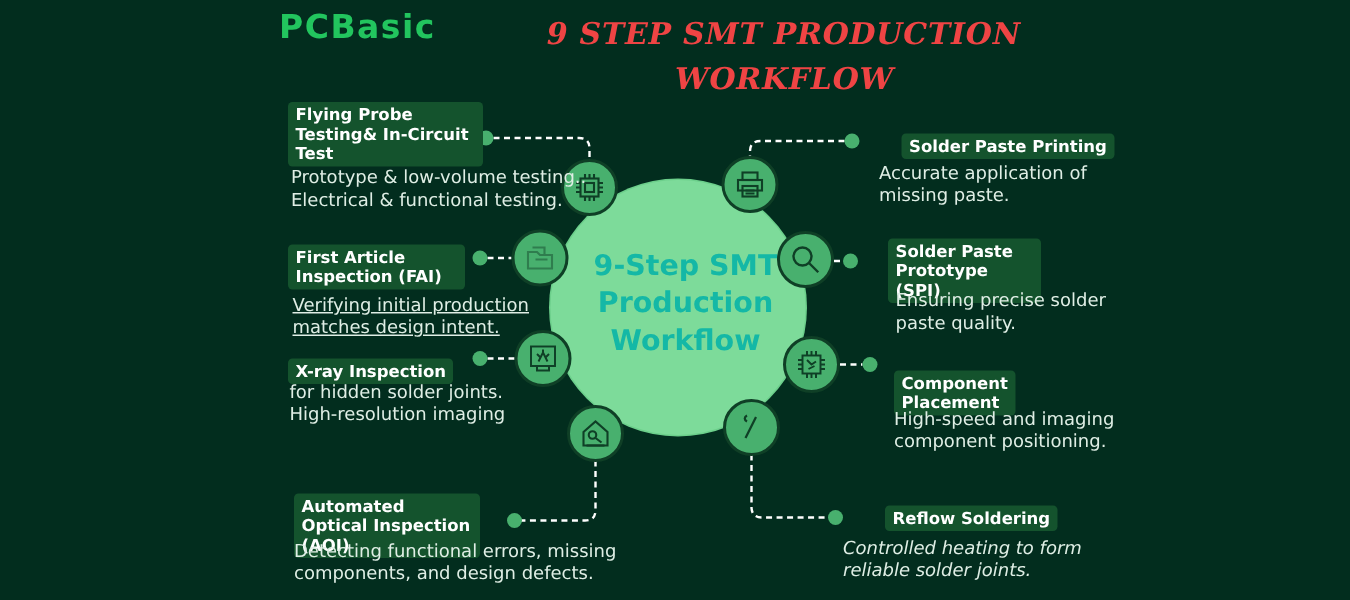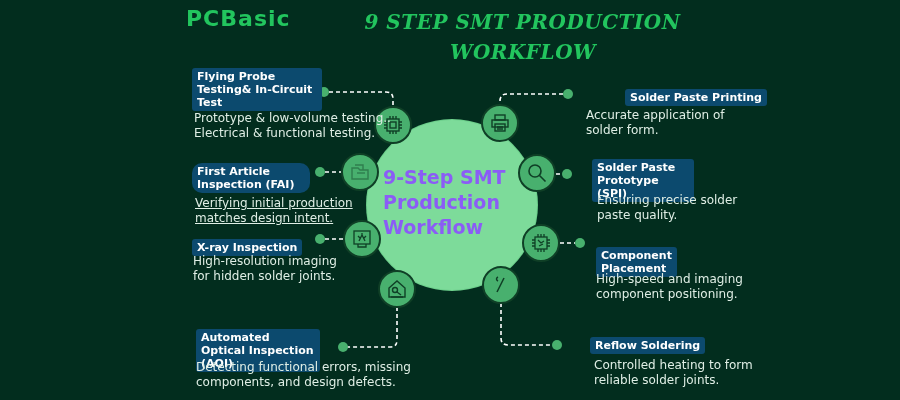--- a/index.html
+++ b/index.html
@@ -1,25 +1,25 @@
 <!DOCTYPE html>
 <html><head>
   <meta charset="utf-8">
   <style>
     html, body { margin: 0; padding: 0; }
     body { width: 900px; height: 400px; background: #022d1e; overflow: hidden; position: relative; font-family: "DejaVu Sans", sans-serif; }
     .abs { position: absolute; }
     .logo { left: 186px; top: 6px; font-family: "DejaVu Sans", sans-serif; font-weight: bold; font-size: 22px; color: #22c55e; letter-spacing: 1px; }
-    .title { font-family: "DejaVu Serif", serif; font-weight: bold; font-style: italic; color: #22c55e; font-size: 20px; text-align: center; letter-spacing: 0.5px; }
+    .title { font-family: "DejaVu Serif", serif; font-weight: bold; font-style: italic; color: #ef4444; font-size: 20px; text-align: center; letter-spacing: 0.5px; }
     .title1 { left: 350px; top: 10px; width: 345px; }
     .title2 { left: 350px; top: 40px; width: 250px; margin-left: 0; }
-    .label { background: #0c4a6e; color: #ffffff; font-weight: bold; font-size: 11px; line-height: 13px; padding: 2px 5px; border-radius: 3px; }
+    .label { background: #14532d; color: #ffffff; font-weight: bold; font-size: 11px; line-height: 13px; padding: 2px 5px; border-radius: 3px; }
     .desc { color: #dfeee5; font-size: 12px; line-height: 15px; }
     .center-circle { left: 367px; top: 120px; width: 170px; height: 170px; border-radius: 50%; background: #7ddb9a; box-shadow: 0 0 0 1px #6ccf8b; }
-    .center-text { left: 383px; top: 165px; width: 170px; color: #8b5cf6; font-weight: bold; font-size: 19px; line-height: 25px; }
+    .center-text { left: 372px; top: 165px; width: 170px; text-align: center; color: #14b8a6; font-weight: bold; font-size: 19px; line-height: 25px; }
     .icon-c { width: 38px; height: 38px; border-radius: 50%; background: #48b06e; border: 2px solid #0f3f26; box-sizing: border-box; display: flex; align-items: center; justify-content: center; }
     .dot { width: 10px; height: 10px; border-radius: 50%; background: #48b06e; }
     svg.lines { position: absolute; left: 0; top: 0; }
   </style>
 </head>
 <body>
 
 <div class="abs logo">PCBasic</div>
 <div class="abs title title1">9 STEP  SMT PRODUCTION</div>
 <div class="abs title title2" style="left:398px;width:250px;">WORKFLOW</div>
@@ -120,49 +120,49 @@
 
 <div class="abs" style="left:192px;top:68px;width:130px;">
   <div class="label" style="display:inline-block;">Flying Probe Testing&amp; In-Circuit Test</div>
 </div>
 <div class="abs desc" style="left:194px;top:111px;">
   <div>Prototype &amp; low-volume testing..</div>
   <div>Electrical &amp; functional testing.</div>
 </div>
 
 <div class="abs" style="left:192px;top:163px;width:118px;">
-  <div class="label" style="display:inline-block;border-radius:10px;">First Article Inspection (FAI)</div>
+  <div class="label" style="display:inline-block;">First Article Inspection (FAI)</div>
 </div>
 <div class="abs desc" style="left:195px;top:196px;text-decoration:underline;">
   <div>Verifying initial production</div>
   <div>matches design intent.</div>
 </div>
 
 <div class="abs" style="left:192px;top:236px;">
   <div class="label" style="display:inline-block;">X-ray Inspection</div>
 </div>
 <div class="abs desc" style="left:193px;top:254px;">
+  <div>for hidden solder joints.</div>
   <div>High-resolution imaging</div>
-  <div>for hidden solder joints.</div>
 </div>
 
 <div class="abs" style="left:196px;top:329px;width:124px;">
   <div class="label" style="display:inline-block;">Automated Optical Inspection (AOI)</div>
 </div>
 <div class="abs desc" style="left:196px;top:360px;">
   <div>Detecting functional errors, missing</div>
   <div>components, and design defects.</div>
 </div>
 
-<div class="abs" style="left:580px;top:86px;padding-left:45px;">
+<div class="abs" style="left:556px;top:86px;padding-left:45px;">
   <div class="label" style="display:inline-block;">Solder Paste Printing</div>
 </div>
 <div class="abs desc" style="left:586px;top:108px;">
   <div>Accurate application of</div>
-  <div>solder form.</div>
+  <div>missing paste.</div>
 </div>
 
 <div class="abs" style="left:592px;top:159px;width:102px;">
   <div class="label" style="display:inline-block;">Solder Paste Prototype (SPI)</div>
 </div>
 <div class="abs desc" style="left:597px;top:193px;">
   <div>Ensuring precise solder</div>
   <div>paste quality.</div>
 </div>
 
@@ -170,16 +170,16 @@
   <div class="label" style="display:inline-block;">Component Placement</div>
 </div>
 <div class="abs desc" style="left:596px;top:272px;">
   <div>High-speed and imaging</div>
   <div>component positioning.</div>
 </div>
 
 <div class="abs" style="left:590px;top:334px;">
   <div class="label" style="display:inline-block;">Reflow Soldering</div>
 </div>
-<div class="abs desc" style="left:594px;top:358px;">
+<div class="abs desc" style="left:562px;top:358px;font-style:italic;">
   <div>Controlled heating to form</div>
   <div>reliable solder joints.</div>
 </div>
 
 </body></html>

